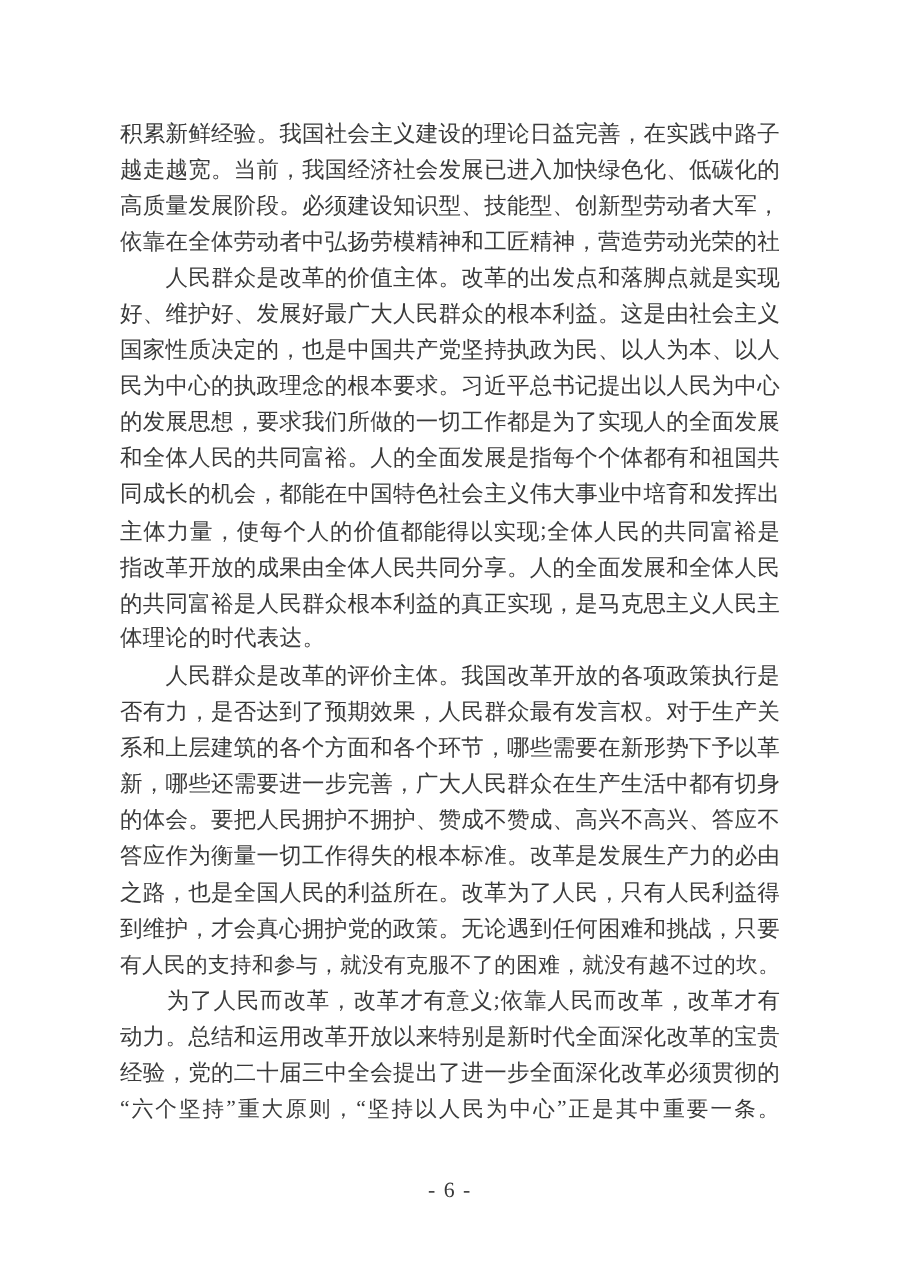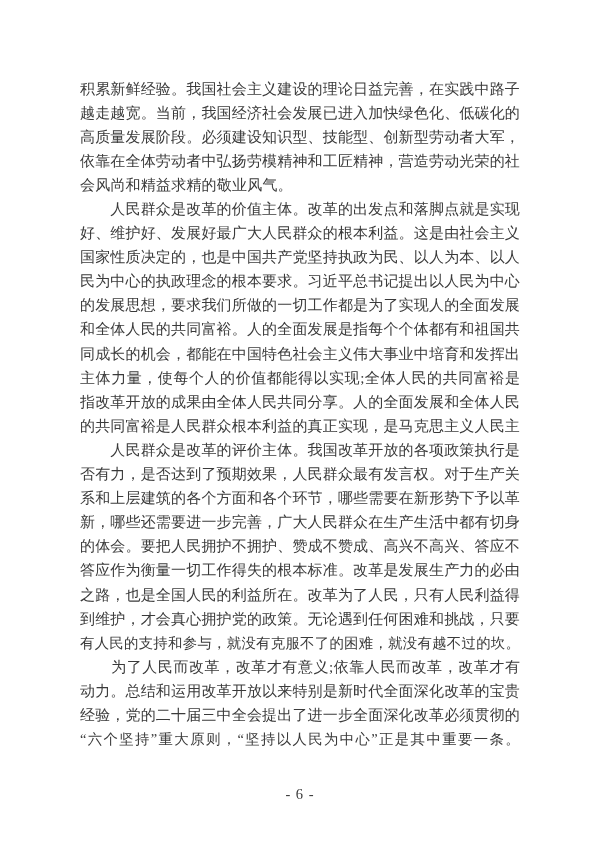--- a/index.html
+++ b/index.html
@@ -51,31 +51,31 @@
 </style>
 </head>
 <body>
 
 <div class="page">
   <div class="text-block" id="text-block">
       <div class="line"><span>积</span><span>累</span><span>新</span><span>鲜</span><span>经</span><span>验</span><span>。</span><span>我</span><span>国</span><span>社</span><span>会</span><span>主</span><span>义</span><span>建</span><span>设</span><span>的</span><span>理</span><span>论</span><span>日</span><span>益</span><span>完</span><span>善</span><span>，</span><span>在</span><span>实</span><span>践</span><span>中</span><span>路</span><span>子</span></div>
       <div class="line"><span>越</span><span>走</span><span>越</span><span>宽</span><span>。</span><span>当</span><span>前</span><span>，</span><span>我</span><span>国</span><span>经</span><span>济</span><span>社</span><span>会</span><span>发</span><span>展</span><span>已</span><span>进</span><span>入</span><span>加</span><span>快</span><span>绿</span><span>色</span><span>化</span><span>、</span><span>低</span><span>碳</span><span>化</span><span>的</span></div>
       <div class="line"><span>高</span><span>质</span><span>量</span><span>发</span><span>展</span><span>阶</span><span>段</span><span>。</span><span>必</span><span>须</span><span>建</span><span>设</span><span>知</span><span>识</span><span>型</span><span>、</span><span>技</span><span>能</span><span>型</span><span>、</span><span>创</span><span>新</span><span>型</span><span>劳</span><span>动</span><span>者</span><span>大</span><span>军</span><span>，</span></div>
       <div class="line"><span>依</span><span>靠</span><span>在</span><span>全</span><span>体</span><span>劳</span><span>动</span><span>者</span><span>中</span><span>弘</span><span>扬</span><span>劳</span><span>模</span><span>精</span><span>神</span><span>和</span><span>工</span><span>匠</span><span>精</span><span>神</span><span>，</span><span>营</span><span>造</span><span>劳</span><span>动</span><span>光</span><span>荣</span><span>的</span><span>社</span></div>
-      <div class="line left">会风尚和精益求精的敬业风气。</div>
       <div class="line"><span>　</span><span>　</span><span>人</span><span>民</span><span>群</span><span>众</span><span>是</span><span>改</span><span>革</span><span>的</span><span>价</span><span>值</span><span>主</span><span>体</span><span>。</span><span>改</span><span>革</span><span>的</span><span>出</span><span>发</span><span>点</span><span>和</span><span>落</span><span>脚</span><span>点</span><span>就</span><span>是</span><span>实</span><span>现</span></div>
       <div class="line"><span>好</span><span>、</span><span>维</span><span>护</span><span>好</span><span>、</span><span>发</span><span>展</span><span>好</span><span>最</span><span>广</span><span>大</span><span>人</span><span>民</span><span>群</span><span>众</span><span>的</span><span>根</span><span>本</span><span>利</span><span>益</span><span>。</span><span>这</span><span>是</span><span>由</span><span>社</span><span>会</span><span>主</span><span>义</span></div>
       <div class="line"><span>国</span><span>家</span><span>性</span><span>质</span><span>决</span><span>定</span><span>的</span><span>，</span><span>也</span><span>是</span><span>中</span><span>国</span><span>共</span><span>产</span><span>党</span><span>坚</span><span>持</span><span>执</span><span>政</span><span>为</span><span>民</span><span>、</span><span>以</span><span>人</span><span>为</span><span>本</span><span>、</span><span>以</span><span>人</span></div>
       <div class="line"><span>民</span><span>为</span><span>中</span><span>心</span><span>的</span><span>执</span><span>政</span><span>理</span><span>念</span><span>的</span><span>根</span><span>本</span><span>要</span><span>求</span><span>。</span><span>习</span><span>近</span><span>平</span><span>总</span><span>书</span><span>记</span><span>提</span><span>出</span><span>以</span><span>人</span><span>民</span><span>为</span><span>中</span><span>心</span></div>
       <div class="line"><span>的</span><span>发</span><span>展</span><span>思</span><span>想</span><span>，</span><span>要</span><span>求</span><span>我</span><span>们</span><span>所</span><span>做</span><span>的</span><span>一</span><span>切</span><span>工</span><span>作</span><span>都</span><span>是</span><span>为</span><span>了</span><span>实</span><span>现</span><span>人</span><span>的</span><span>全</span><span>面</span><span>发</span><span>展</span></div>
       <div class="line"><span>和</span><span>全</span><span>体</span><span>人</span><span>民</span><span>的</span><span>共</span><span>同</span><span>富</span><span>裕</span><span>。</span><span>人</span><span>的</span><span>全</span><span>面</span><span>发</span><span>展</span><span>是</span><span>指</span><span>每</span><span>个</span><span>个</span><span>体</span><span>都</span><span>有</span><span>和</span><span>祖</span><span>国</span><span>共</span></div>
       <div class="line"><span>同</span><span>成</span><span>长</span><span>的</span><span>机</span><span>会</span><span>，</span><span>都</span><span>能</span><span>在</span><span>中</span><span>国</span><span>特</span><span>色</span><span>社</span><span>会</span><span>主</span><span>义</span><span>伟</span><span>大</span><span>事</span><span>业</span><span>中</span><span>培</span><span>育</span><span>和</span><span>发</span><span>挥</span><span>出</span></div>
       <div class="line"><span>主</span><span>体</span><span>力</span><span>量</span><span>，</span><span>使</span><span>每</span><span>个</span><span>人</span><span>的</span><span>价</span><span>值</span><span>都</span><span>能</span><span>得</span><span>以</span><span>实</span><span>现</span><span>;</span><span>全</span><span>体</span><span>人</span><span>民</span><span>的</span><span>共</span><span>同</span><span>富</span><span>裕</span><span>是</span></div>
       <div class="line"><span>指</span><span>改</span><span>革</span><span>开</span><span>放</span><span>的</span><span>成</span><span>果</span><span>由</span><span>全</span><span>体</span><span>人</span><span>民</span><span>共</span><span>同</span><span>分</span><span>享</span><span>。</span><span>人</span><span>的</span><span>全</span><span>面</span><span>发</span><span>展</span><span>和</span><span>全</span><span>体</span><span>人</span><span>民</span></div>
       <div class="line"><span>的</span><span>共</span><span>同</span><span>富</span><span>裕</span><span>是</span><span>人</span><span>民</span><span>群</span><span>众</span><span>根</span><span>本</span><span>利</span><span>益</span><span>的</span><span>真</span><span>正</span><span>实</span><span>现</span><span>，</span><span>是</span><span>马</span><span>克</span><span>思</span><span>主</span><span>义</span><span>人</span><span>民</span><span>主</span></div>
+      <div class="line left">体理论的时代表达。</div>
       <div class="line"><span>　</span><span>　</span><span>人</span><span>民</span><span>群</span><span>众</span><span>是</span><span>改</span><span>革</span><span>的</span><span>评</span><span>价</span><span>主</span><span>体</span><span>。</span><span>我</span><span>国</span><span>改</span><span>革</span><span>开</span><span>放</span><span>的</span><span>各</span><span>项</span><span>政</span><span>策</span><span>执</span><span>行</span><span>是</span></div>
       <div class="line"><span>否</span><span>有</span><span>力</span><span>，</span><span>是</span><span>否</span><span>达</span><span>到</span><span>了</span><span>预</span><span>期</span><span>效</span><span>果</span><span>，</span><span>人</span><span>民</span><span>群</span><span>众</span><span>最</span><span>有</span><span>发</span><span>言</span><span>权</span><span>。</span><span>对</span><span>于</span><span>生</span><span>产</span><span>关</span></div>
       <div class="line"><span>系</span><span>和</span><span>上</span><span>层</span><span>建</span><span>筑</span><span>的</span><span>各</span><span>个</span><span>方</span><span>面</span><span>和</span><span>各</span><span>个</span><span>环</span><span>节</span><span>，</span><span>哪</span><span>些</span><span>需</span><span>要</span><span>在</span><span>新</span><span>形</span><span>势</span><span>下</span><span>予</span><span>以</span><span>革</span></div>
       <div class="line"><span>新</span><span>，</span><span>哪</span><span>些</span><span>还</span><span>需</span><span>要</span><span>进</span><span>一</span><span>步</span><span>完</span><span>善</span><span>，</span><span>广</span><span>大</span><span>人</span><span>民</span><span>群</span><span>众</span><span>在</span><span>生</span><span>产</span><span>生</span><span>活</span><span>中</span><span>都</span><span>有</span><span>切</span><span>身</span></div>
       <div class="line"><span>的</span><span>体</span><span>会</span><span>。</span><span>要</span><span>把</span><span>人</span><span>民</span><span>拥</span><span>护</span><span>不</span><span>拥</span><span>护</span><span>、</span><span>赞</span><span>成</span><span>不</span><span>赞</span><span>成</span><span>、</span><span>高</span><span>兴</span><span>不</span><span>高</span><span>兴</span><span>、</span><span>答</span><span>应</span><span>不</span></div>
       <div class="line"><span>答</span><span>应</span><span>作</span><span>为</span><span>衡</span><span>量</span><span>一</span><span>切</span><span>工</span><span>作</span><span>得</span><span>失</span><span>的</span><span>根</span><span>本</span><span>标</span><span>准</span><span>。</span><span>改</span><span>革</span><span>是</span><span>发</span><span>展</span><span>生</span><span>产</span><span>力</span><span>的</span><span>必</span><span>由</span></div>
       <div class="line"><span>之</span><span>路</span><span>，</span><span>也</span><span>是</span><span>全</span><span>国</span><span>人</span><span>民</span><span>的</span><span>利</span><span>益</span><span>所</span><span>在</span><span>。</span><span>改</span><span>革</span><span>为</span><span>了</span><span>人</span><span>民</span><span>，</span><span>只</span><span>有</span><span>人</span><span>民</span><span>利</span><span>益</span><span>得</span></div>
       <div class="line"><span>到</span><span>维</span><span>护</span><span>，</span><span>才</span><span>会</span><span>真</span><span>心</span><span>拥</span><span>护</span><span>党</span><span>的</span><span>政</span><span>策</span><span>。</span><span>无</span><span>论</span><span>遇</span><span>到</span><span>任</span><span>何</span><span>困</span><span>难</span><span>和</span><span>挑</span><span>战</span><span>，</span><span>只</span><span>要</span></div>
       <div class="line squeeze"><span>有</span><span>人</span><span>民</span><span>的</span><span>支</span><span>持</span><span>和</span><span>参</span><span>与</span><span>，</span><span>就</span><span>没</span><span>有</span><span>克</span><span>服</span><span>不</span><span>了</span><span>的</span><span>困</span><span>难</span><span>，</span><span>就</span><span>没</span><span>有</span><span>越</span><span>不</span><span>过</span><span>的</span><span>坎</span><span>。</span></div>
       <div class="line"><span>　</span><span>　</span><span>为</span><span>了</span><span>人</span><span>民</span><span>而</span><span>改</span><span>革</span><span>，</span><span>改</span><span>革</span><span>才</span><span>有</span><span>意</span><span>义</span><span>;</span><span>依</span><span>靠</span><span>人</span><span>民</span><span>而</span><span>改</span><span>革</span><span>，</span><span>改</span><span>革</span><span>才</span><span>有</span></div>

